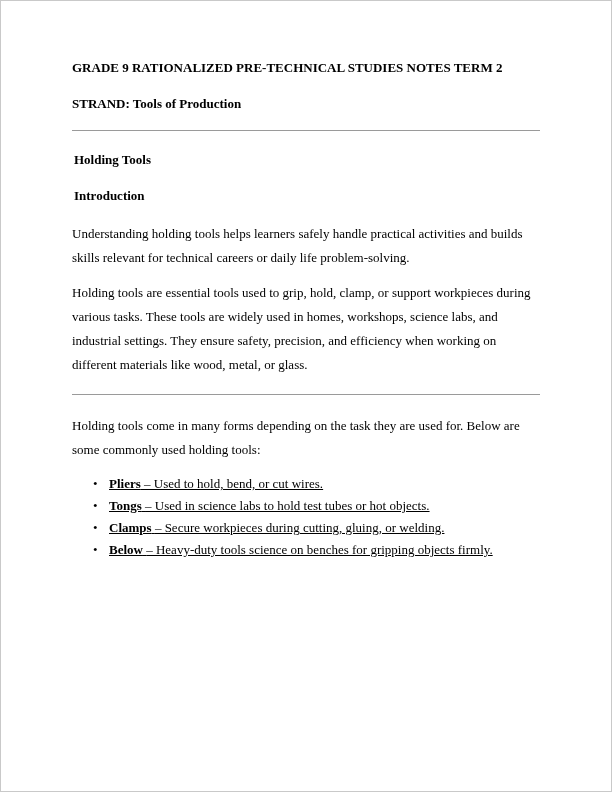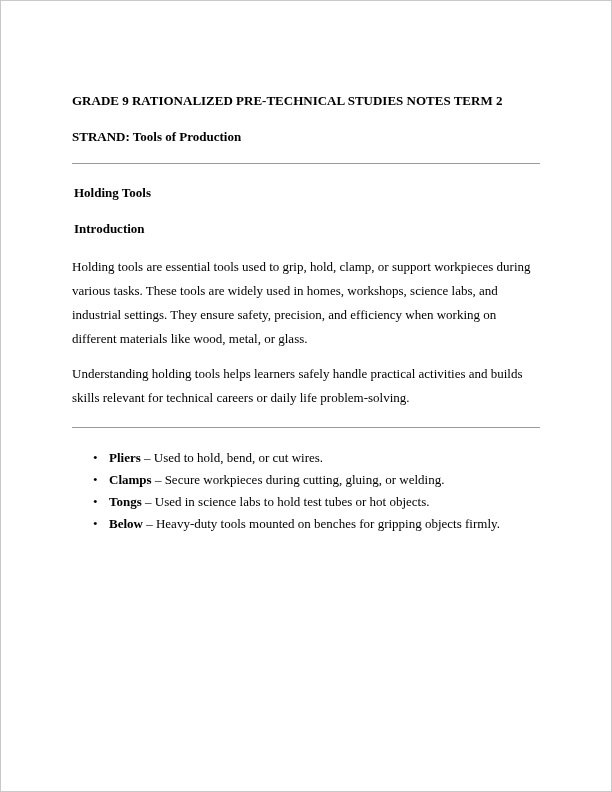--- a/index.html
+++ b/index.html
@@ -11,21 +11,21 @@
     width: 612px;
     height: 792px;
     box-sizing: border-box;
     background: #ffffff;
     border: 1px solid #c9c9c9;
     font-family: "Liberation Serif", "DejaVu Serif", serif;
     color: #000000;
     overflow: hidden;
   }
   .page-inner {
-    padding: 90px 71px 0 71px;
+    padding: 57px 71px 0 71px;
   }
   .doc-title {
     font-size: 13px;
     font-weight: bold;
     line-height: 19px;
     margin: 0 0 17px 0;
   }
   .doc-subtitle {
     font-size: 13px;
     font-weight: bold;
@@ -53,20 +53,21 @@
     list-style: none;
     margin: 8px 0 0 0;
     padding: 0;
   }
   .tool-list li {
     position: relative;
     padding-left: 37px;
     font-size: 13px;
     line-height: 22px;
     margin: 0;
+    text-decoration: underline;
   }
   .tool-list li::before {
     content: "\2022";
     position: absolute;
     left: 21px;
     top: 0;
     font-size: 13px;
   }
   .term {
     font-weight: bold;
@@ -81,41 +82,42 @@
     <p class="doc-title">GRADE 9 RATIONALIZED PRE-TECHNICAL STUDIES NOTES TERM 2</p>
 
     <p class="doc-subtitle">STRAND: Tools of Production</p>
 
     <hr class="divider">
 
     <p class="heading">Holding Tools</p>
 
     <p class="heading">Introduction</p>
 
+    <p class="para">Understanding holding tools helps learners safely handle practical activities and builds skills relevant for technical careers or daily life problem-solving.</p>
+
     <p class="para">Holding tools are essential tools used to grip, hold, clamp, or support workpieces during various tasks. These tools are widely used in homes, workshops, science labs, and industrial settings. They ensure safety, precision, and efficiency when working on different materials like wood, metal, or glass.</p>
-
-    <p class="para">Understanding holding tools helps learners safely handle practical activities and builds skills relevant for technical careers or daily life problem-solving.</p>
 
     <hr class="divider">
 
 
+    <p class="para">Holding tools come in many forms depending on the task they are used for. Below are some commonly used holding tools:</p>
 
     <ul class="tool-list">
       <li>
         <span class="term">Pliers</span>
         <span>– Used to hold, bend, or cut wires.</span>
       </li>
       <li>
+        <span class="term">Tongs</span>
+        <span>– Used in science labs to hold test tubes or hot objects.</span>
+      </li>
+      <li>
         <span class="term">Clamps</span>
         <span>– Secure workpieces during cutting, gluing, or welding.</span>
       </li>
       <li>
-        <span class="term">Tongs</span>
-        <span>– Used in science labs to hold test tubes or hot objects.</span>
-      </li>
-      <li>
         <span class="term">Below</span>
-        <span>– Heavy-duty tools mounted on benches for gripping objects firmly.</span>
+        <span>– Heavy-duty tools science on benches for gripping objects firmly.</span>
       </li>
     </ul>
 
   </div>
 </div>
 
 </body></html>

